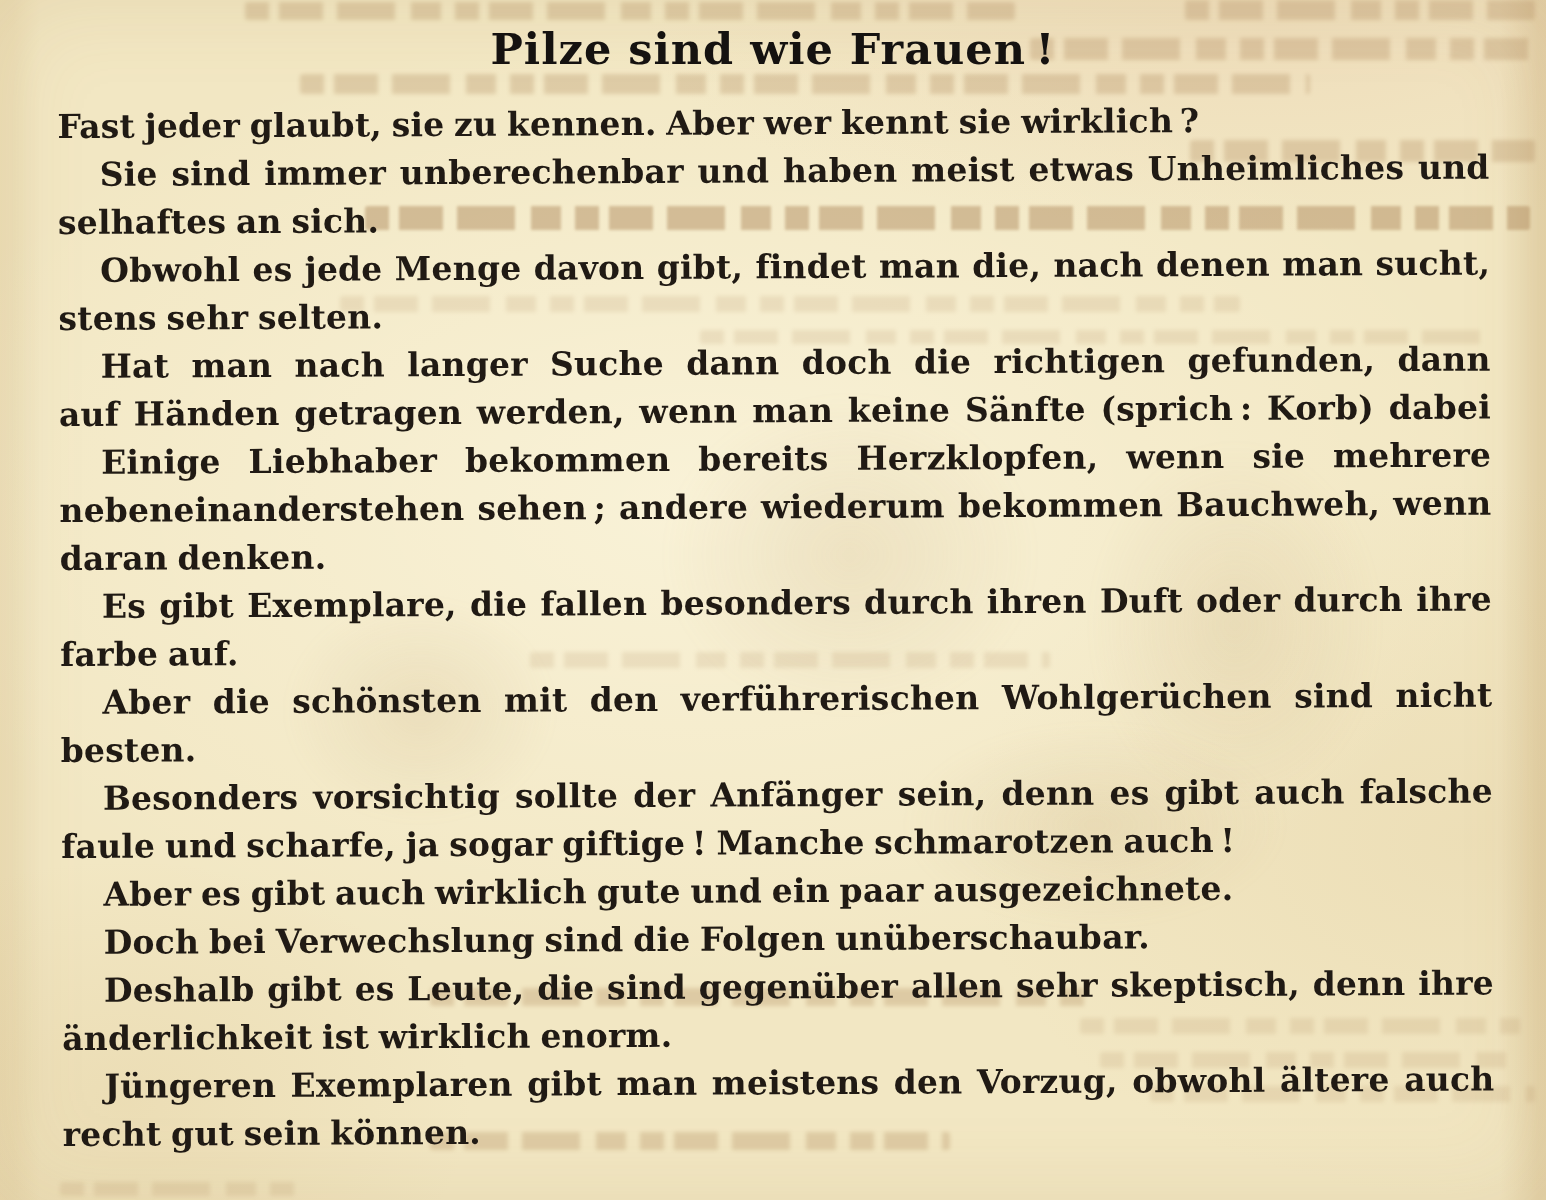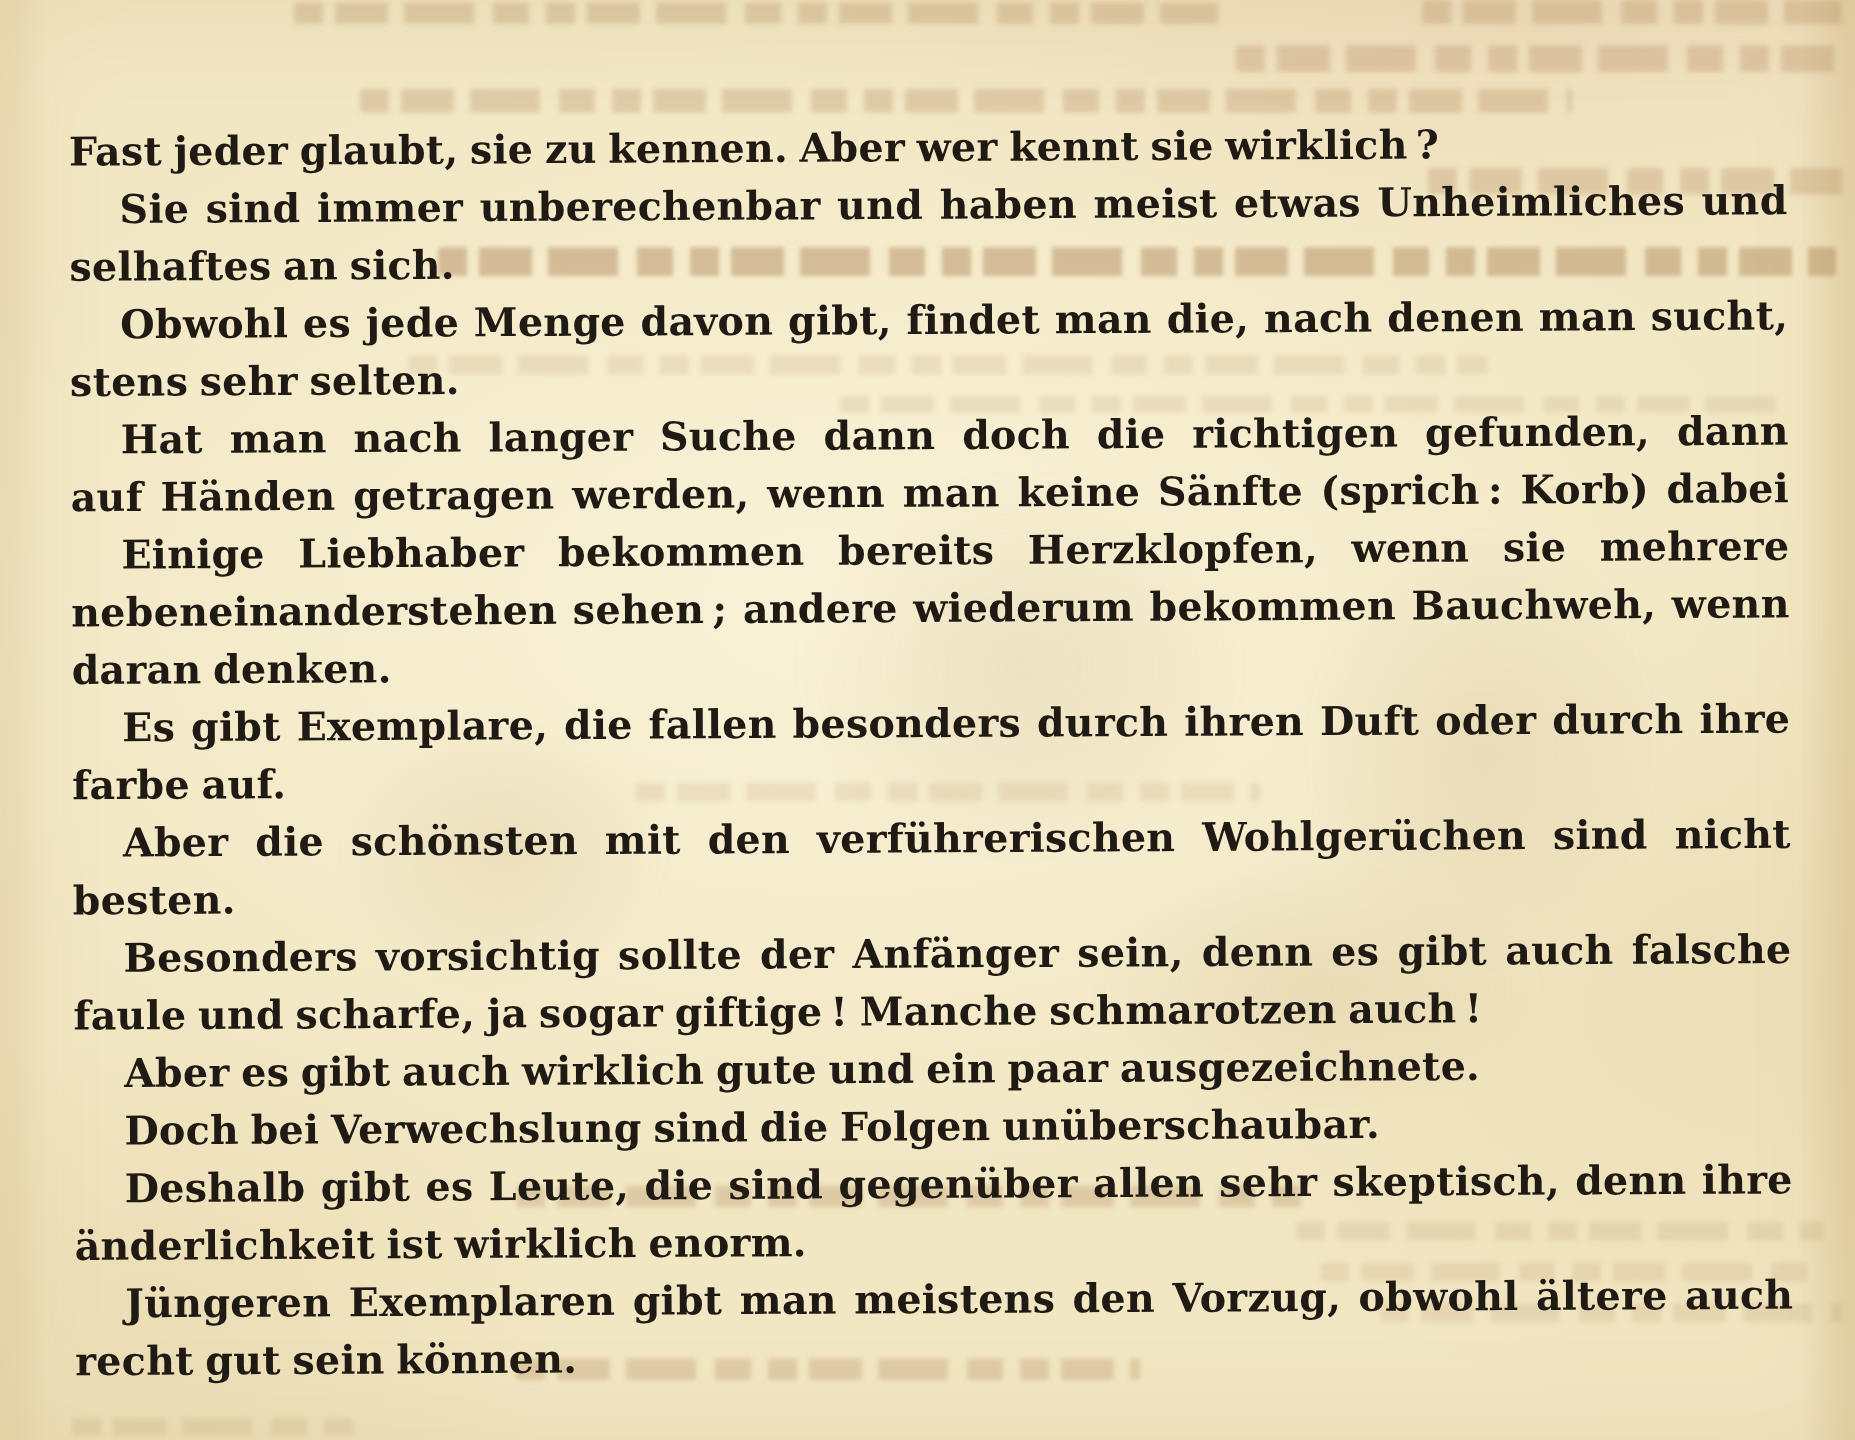--- a/index.html
+++ b/index.html
@@ -88,20 +88,21 @@
   <div class="ghost vfaint" id="g11"></div>
   <div class="ghost vfaint" id="g12"></div>
   <div class="ghost vfaint" id="g13"></div>
   <div class="ghost" id="g14"></div>
   <div class="ghost vfaint" id="g15"></div>
   <div class="blob" id="b1"></div>
   <div class="blob" id="b2"></div>
   <div class="blob" id="b3"></div>
   <div class="blob" id="b4"></div>
 
+  <h1 class="title">Pilze sind wie Frauen !</h1>
 
   <div class="body-text">
     <div class="line">Fast jeder glaubt, sie zu kennen. Aber wer kennt sie wirklich ?</div>
     <div class="line indent just">Sie sind immer unberechenbar und haben meist etwas Unheimliches und Rät-</div>
     <div class="line">selhaftes an sich.</div>
     <div class="line indent just">Obwohl es jede Menge davon gibt, findet man die, nach denen man sucht, mei-</div>
     <div class="line">stens sehr selten.</div>
     <div class="line indent just">Hat man nach langer Suche dann doch die richtigen gefunden, dann wollen sie</div>
     <div class="line just">auf Händen getragen werden, wenn man keine Sänfte (sprich : Korb) dabei hat.</div>
     <div class="line indent just">Einige Liebhaber bekommen bereits Herzklopfen, wenn sie mehrere Exemplare</div>

